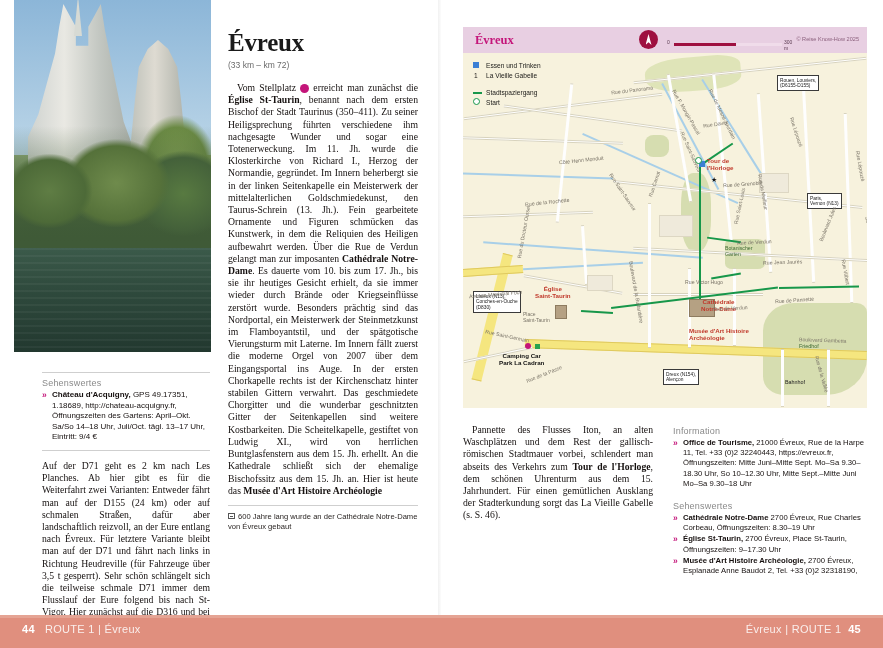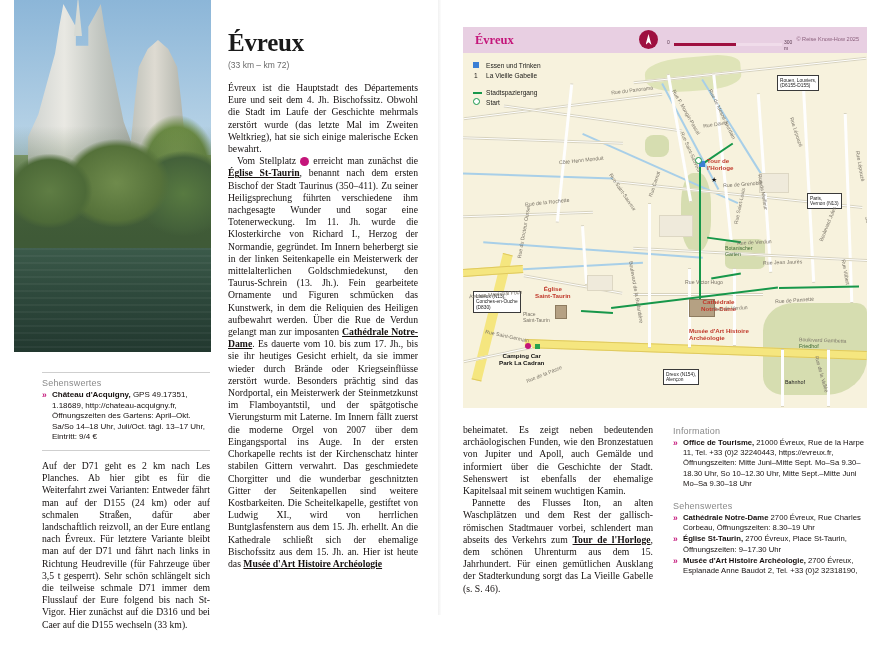--- a/index.html
+++ b/index.html
@@ -103,21 +103,21 @@
   .km {
     font-family:"Liberation Sans", sans-serif; font-size:8.5px; color:#6a6a6a;
     margin-top:5px; margin-bottom:12px;
   }
   p.body {
     font-family:"Liberation Serif", serif; font-size:9.7px; line-height:12.2px;
     color:#15100f; text-align:justify; margin-bottom:0;
     hyphens:auto; -webkit-hyphens:auto;
   }
   p.body + p.body { text-indent: 9px; }
-  p.body b { font-weight:bold;text-decoration:underline; }
+  p.body b { font-weight:bold; }
 
   .marker-num {
     display:inline-block; width:9px; height:9px; border-radius:50%;
     background:#c4157a; color:#fff; font-family:"Liberation Sans",sans-serif;
     font-size:5.6px; line-height:9px; text-align:center; vertical-align:1px;
     font-weight:bold;
   }
 
   
   .infobox { margin-top:2px; }
@@ -265,26 +265,28 @@
         </div>
       </div>
 
       <p class="body">Auf der D71 geht es 2 km nach Les Planches. Ab hier gibt es für die Weiterfahrt zwei Varianten: Entweder fährt man auf der D155 (24 km) oder auf schmalen Straßen, dafür aber landschaftlich reizvoll, an der Eure entlang nach Évreux. Für letztere Variante bleibt man auf der D71 und fährt nach links in Richtung Heudreville (für Fahrzeuge über 3,5 t gesperrt). Sehr schön schlängelt sich die teilweise schmale D71 immer dem Flusslauf der Eure folgend bis nach St-Vigor. Hier zunächst auf die D316 und bei Caer auf die D155 wechseln (33 km).</p>
     </div>
 
     <div class="right-col-left-page">
       <h1 class="city">Évreux</h1>
       <div class="km">(33 km – km 72)</div>
 
-      <p class="body">Évreux ist die Hauptstadt des Départements Eure und seit dem 4. Jh. Bischofssitz. Obwohl die Stadt im Laufe der Geschichte mehrmals zerstört wurde (das letzte Mal im Zweiten Weltkrieg), hat sie sich einige malerische Ecken bewahrt.</p>
 
       <p class="body" style="text-indent:9px;">
         <span>Vom Stellplatz </span><span class="marker-num">13</span><span> erreicht man zunächst die </span><b>Église St-Taurin</b><span>, benannt nach dem ersten Bischof der Stadt Taurinus (350–411). Zu seiner Heiligsprechung führten verschiedene ihm nachgesagte Wunder und sogar eine Totenerweckung. Im 11. Jh. wurde die Klosterkirche von Richard I., Herzog der Normandie, gegründet. Im Innern beherbergt sie in der linken Seitenkapelle ein Meisterwerk der mittelalterlichen Goldschmiedekunst, den Taurus-Schrein (13. Jh.). Fein gearbeitete Ornamente und Figuren schmücken das Kunstwerk, in dem die Reliquien des Heiligen aufbewahrt werden. Über die Rue de Verdun gelangt man zur imposanten </span><b>Cathédrale Notre-Dame</b><span>. Es dauerte vom 10. bis zum 17. Jh., bis sie ihr heutiges Gesicht erhielt, da sie immer wieder durch Brände oder Kriegseinflüsse zerstört wurde. Besonders prächtig sind das Nordportal, ein Meisterwerk der Steinmetzkunst im Flamboyantstil, und der spätgotische Vierungsturm mit Laterne. Im Innern fällt zuerst die moderne Orgel von 2007 über dem Eingangsportal ins Auge. In der ersten Chorkapelle rechts ist der Kirchenschatz hinter stabilen Gittern verwahrt. Das geschmiedete Chorgitter und die wunderbar geschnitzten Gitter der Seitenkapellen sind weitere Kostbarkeiten. Die Scheitelkapelle, gestiftet von Ludwig XI., wird von herrlichen Buntglasfenstern aus dem 15. Jh. erhellt. An die Kathedrale schließt sich der ehemalige Bischofssitz aus dem 15. Jh. an. Hier ist heute das </span><b>Musée d'Art Histoire Archéologie</b>
       </p>
 
+      <div style="border-top:1px solid #cfcfcf; margin-top:8px; padding-top:6px;">
+        <div class="caption"><span class="cap-icon"></span><span>600 Jahre lang wurde an der Cathédrale Notre-Dame von Évreux gebaut</span></div>
+      </div>
     </div>
   </div>
 
   <div class="gutter-shadow"></div>
 
   <div class="right-page">
 
     <div class="map-wrap">
 
       <div class="map-header">
@@ -440,21 +442,20 @@
         <div class="maplbl" style="left:62px; top:318px; transform:rotate(-22deg);">Rue de la Passe</div>
         <div class="maplbl" style="left:340px; top:318px; transform:rotate(74deg);">Rue de la Vallée</div>
         <div class="maplbl" style="left:388px; top:182px; transform:rotate(72deg);">Souterrain Rambert</div>
         <div class="maplbl" style="left:300px; top:206px; transform:rotate(-2deg);">Rue Jean Jaurès</div>
         <div class="maplbl" style="left:206px; top:96px; transform:rotate(66deg);">Rue Saint-Sauveur</div>
 
       </div>
     </div>
 
     <div class="rp-col1">
-      <p class="body">beheimatet. Es zeigt neben bedeutenden archäologischen Funden, wie den Bronzestatuen von Jupiter und Apoll, auch Gemälde und informiert über die Geschichte der Stadt. Sehenswert ist ebenfalls der ehemalige Kapitelsaal mit seinem wuchtigen Kamin.</p>
       <p class="body" style="text-indent:9px;">
         <span>Pannette des Flusses Iton, an alten Waschplätzen und dem Rest der gallisch-römischen Stadtmauer vorbei, schlendert man abseits des Verkehrs zum </span><b>Tour de l'Horloge</b><span>, dem schönen Uhrenturm aus dem 15. Jahrhundert. Für einen gemütlichen Ausklang der Stadterkundung sorgt das La Vieille Gabelle (s. S. 46).</span>
       </p>
     </div>
 
     <div class="rp-col2">
       <div class="infobox">
         <div class="bt">Information</div>
         <div class="entry">
           <span class="bullet">»</span>
@@ -473,14 +474,24 @@
           <b>Église St-Taurin,</b><span> 2700 Évreux, Place St-Taurin, Öffnungszeiten: 9–17.30 Uhr</span>
         </div>
         <div class="entry">
           <span class="bullet">»</span>
           <b>Musée d'Art Histoire Archéologie,</b><span> 2700 Évreux, Esplanade Anne Baudot 2, Tel. +33 (0)2 32318190,</span>
         </div>
       </div>
     </div>
   </div>
 
+  <div class="footer-bar">
+    <div class="topline"></div>
+    <div class="footer-left">
+      <span class="pnum">44</span>
+      &nbsp;&nbsp;<span class="fsep">ROUTE 1 | Évreux</span>
+    </div>
+    <div class="footer-right">
+      <span class="fsep">Évreux | ROUTE 1</span>&nbsp;&nbsp;<span class="pnum">45</span>
+    </div>
+  </div>
 
 </div>
 
 </body></html>

